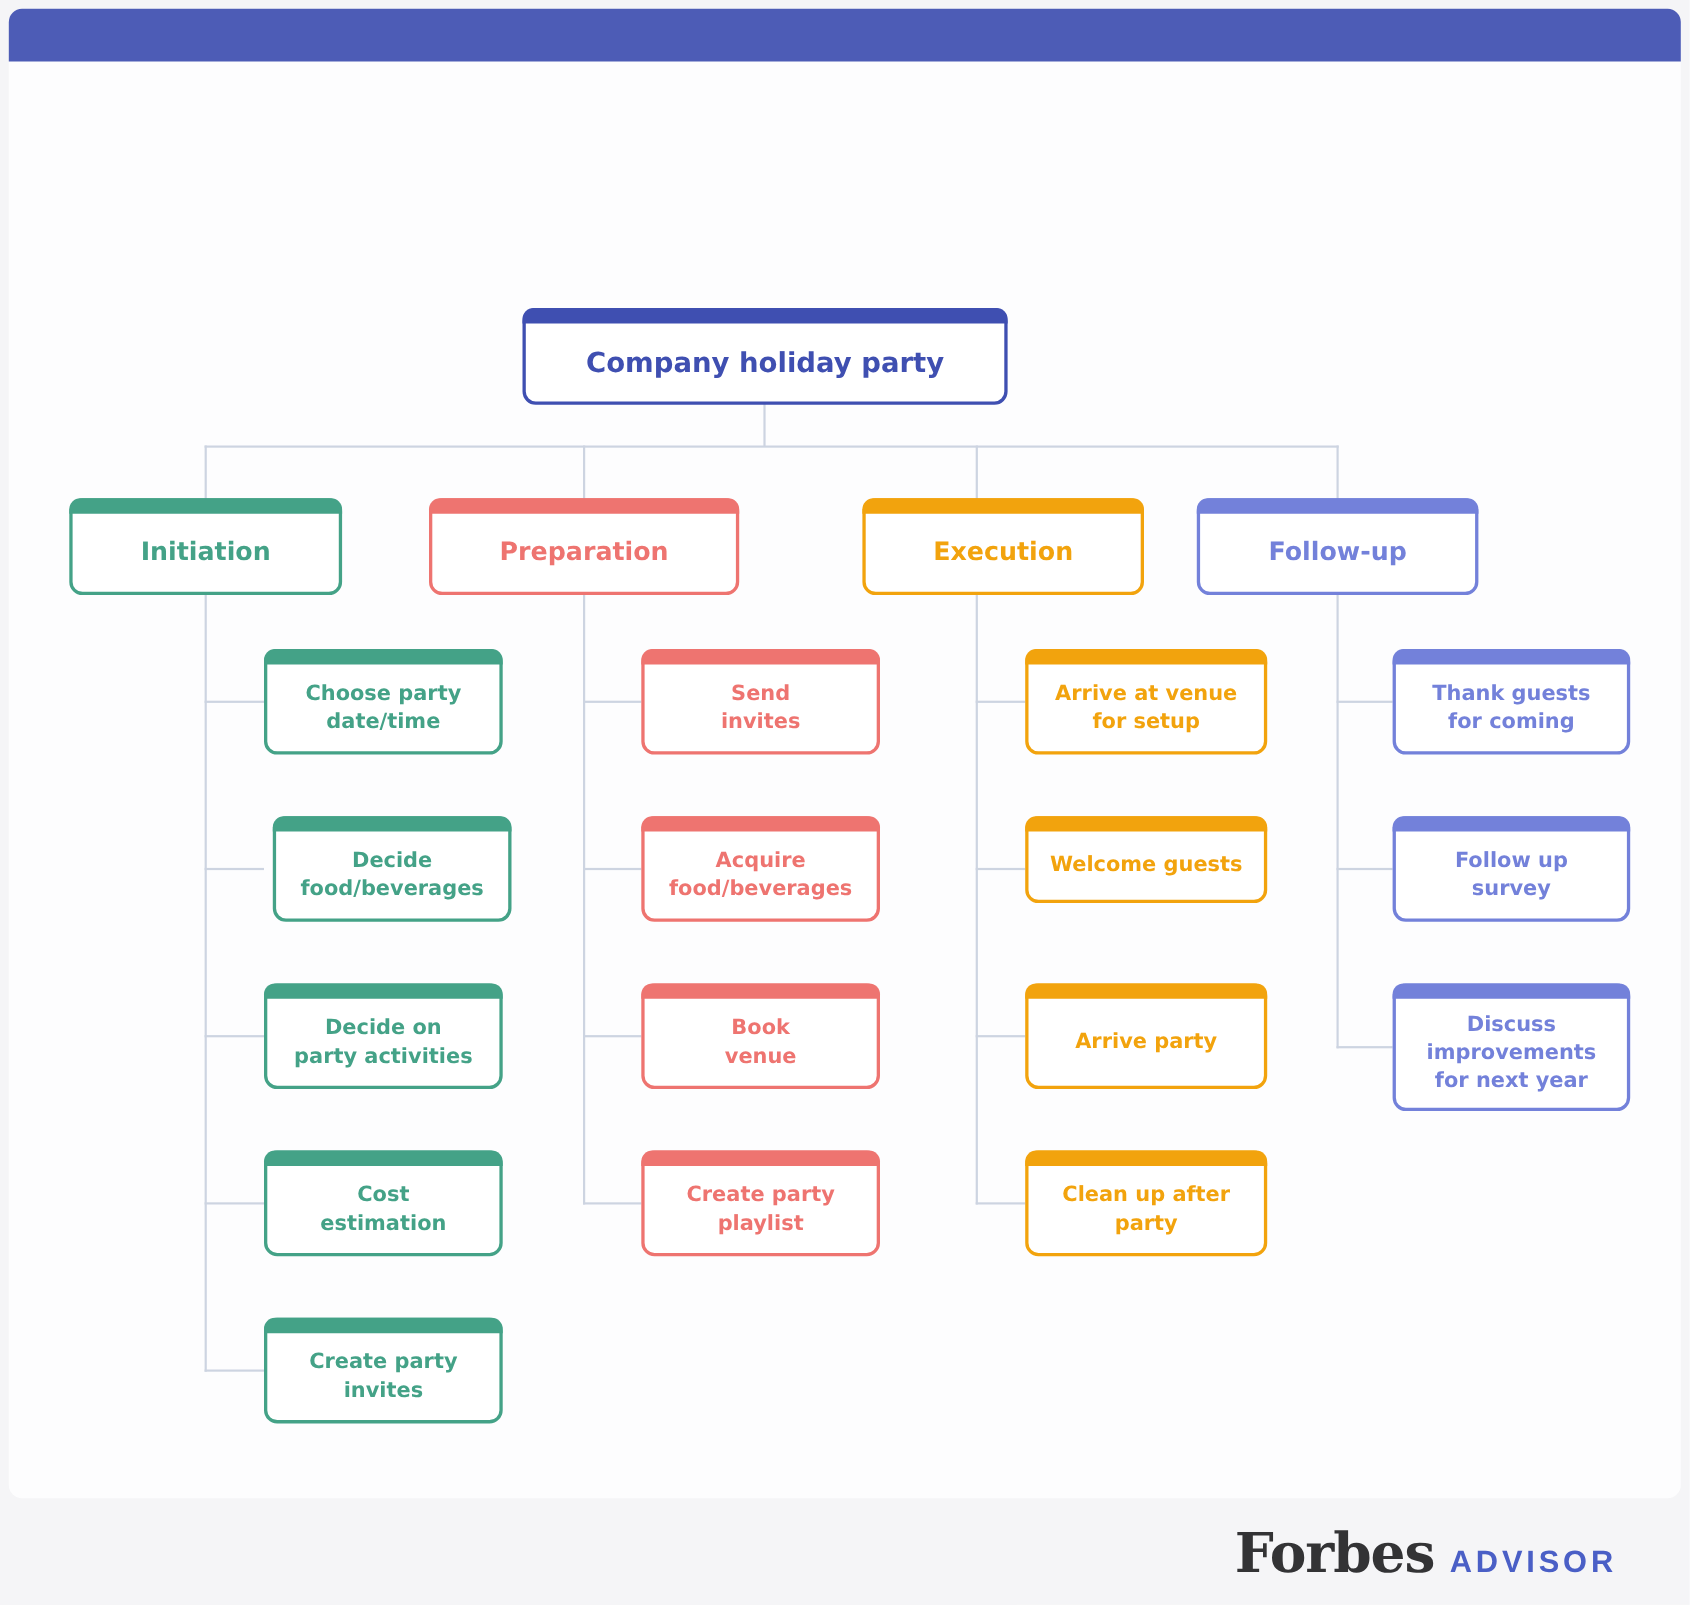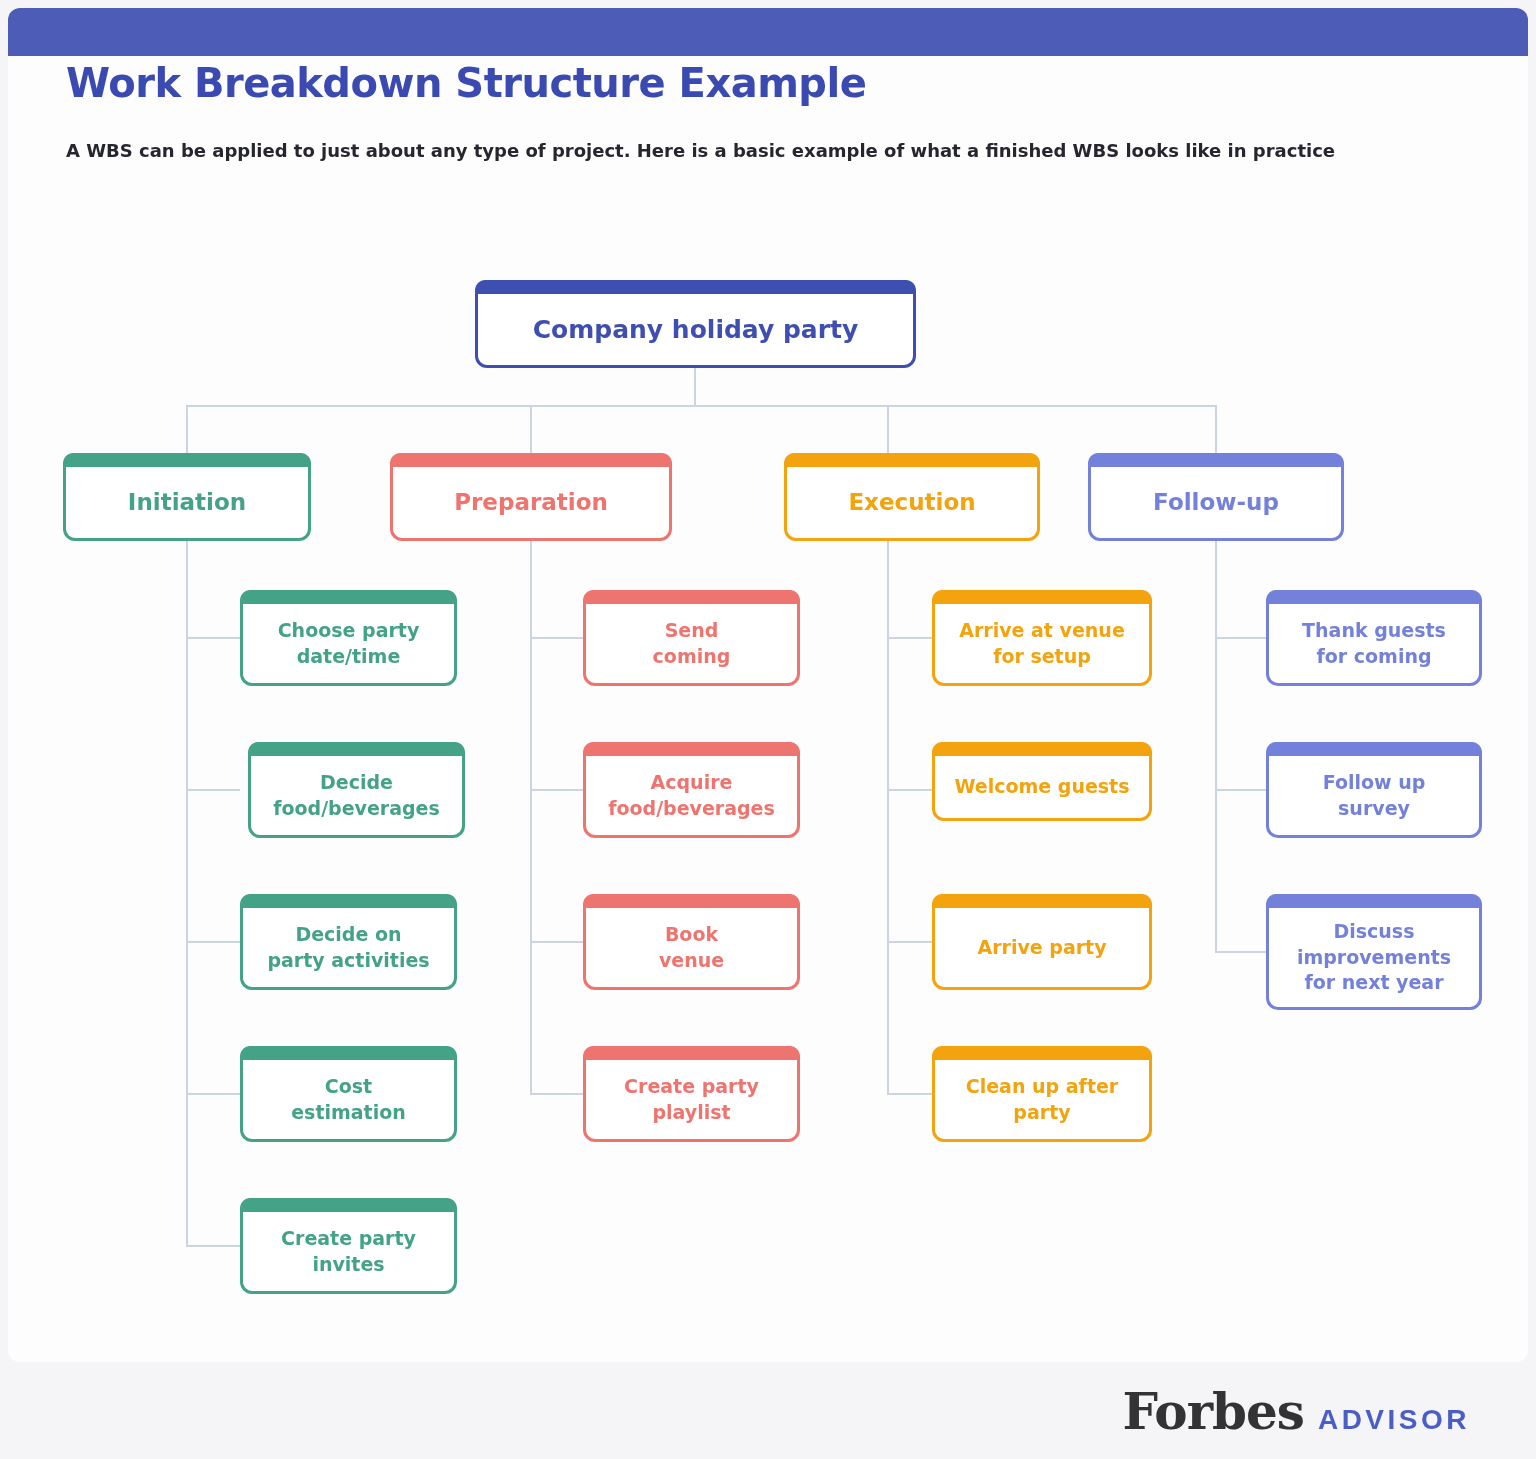--- a/index.html
+++ b/index.html
@@ -82,22 +82,20 @@
 </style>
 </head>
 <body>
 
 <div id="page">
 
   <div class="card">
 
     <div class="accent-bar"></div>
 
-    <div class="title">Work Breakdown Structure Example</div>
-    <div class="subtitle">A WBS can be applied to just about any type of project. Here is a basic example of what a finished WBS looks like in practice</div>
 
     <div class="line v" style="left:686px; top:346px; height:52px;"></div>
     <div class="line h" style="left:178px; top:397px; width:1031px;"></div>
 
     <div class="line v" style="left:178px;  top:397px; height:50px;"></div>
     <div class="line v" style="left:522px;  top:397px; height:50px;"></div>
     <div class="line v" style="left:879px;  top:397px; height:50px;"></div>
     <div class="line v" style="left:1207px; top:397px; height:50px;"></div>
 
     <div class="line v" style="left:178px;  top:532px; height:707px;"></div>
@@ -154,21 +152,21 @@
 invites</span>
       </div>
     </div>
 
     <div style="--c: #ee7470;">
       <div class="node cat" style="left:382px; top:445px; width:282px; height:88px;">
         <span class="lbl">Preparation</span>
       </div>
       <div class="node task" style="left:575px; top:582px; width:217px; height:96px;">
         <span class="lbl">Send
-coming</span>
+invites</span>
       </div>
       <div class="node task" style="left:575px; top:734px; width:217px; height:96px;">
         <span class="lbl">Acquire
 food/beverages</span>
       </div>
       <div class="node task" style="left:575px; top:886px; width:217px; height:96px;">
         <span class="lbl">Book
 venue</span>
       </div>
       <div class="node task" style="left:575px; top:1038px; width:217px; height:96px;">

